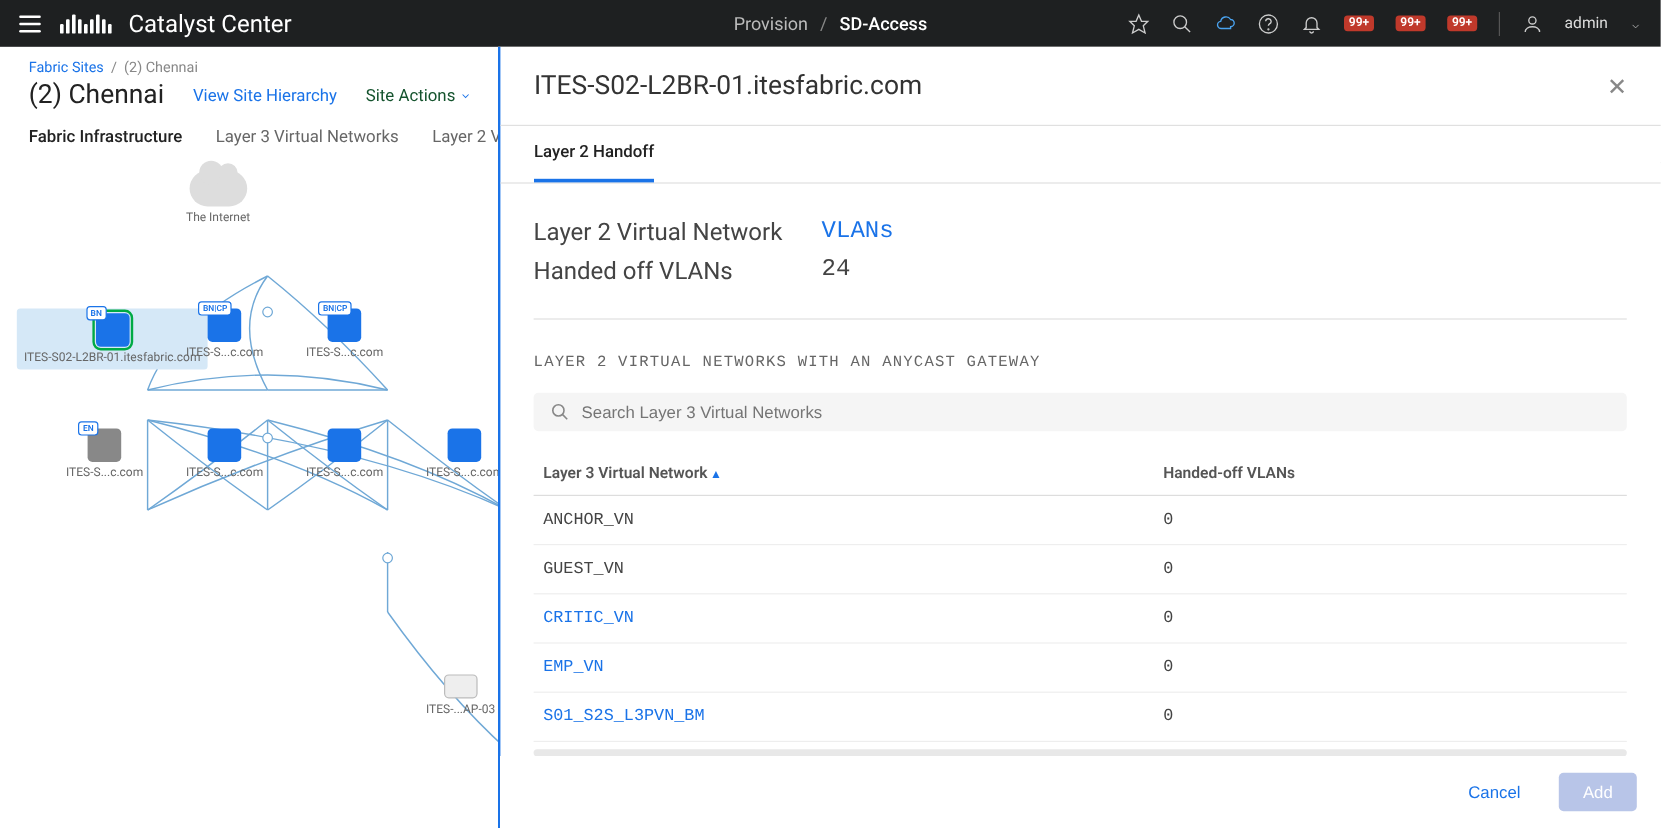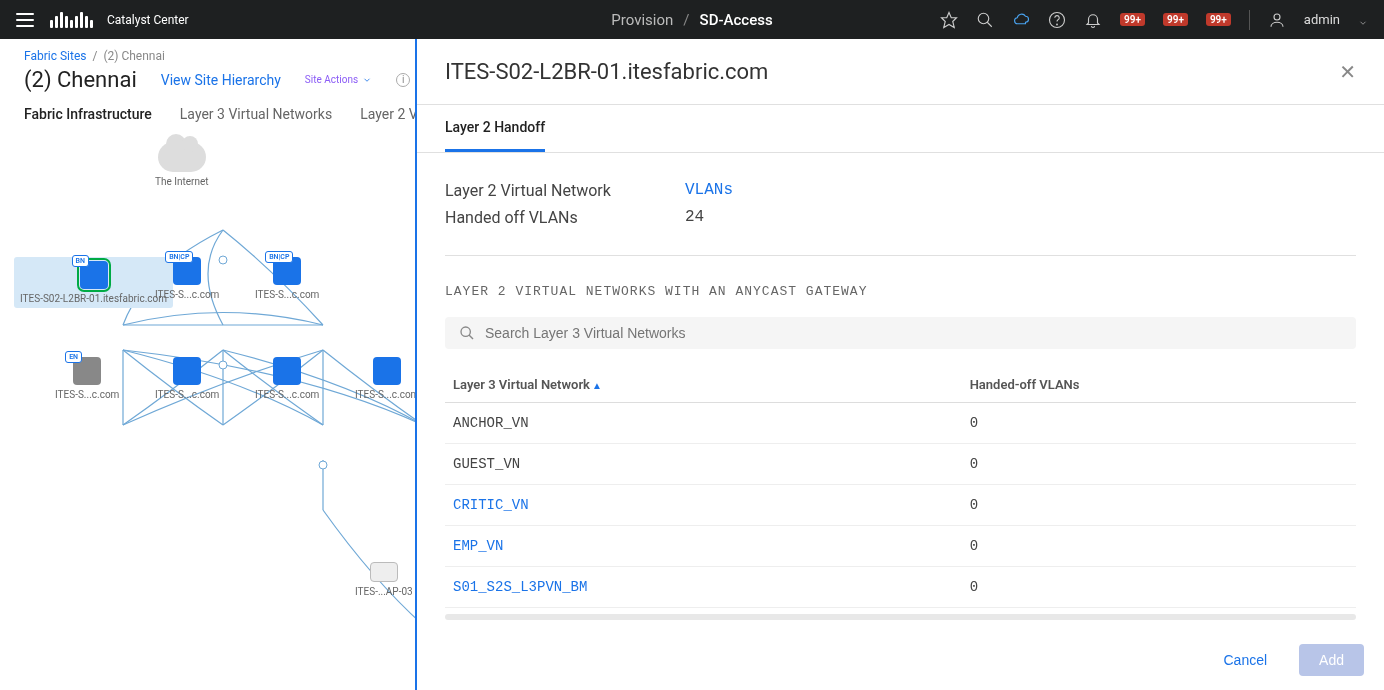--- a/index.html
+++ b/index.html
@@ -5,62 +5,62 @@
     * { box-sizing: border-box; margin: 0; padding: 0; }
     body { font-family: -apple-system, BlinkMacSystemFont, "Segoe UI", Roboto, Helvetica, Arial, sans-serif; font-size: 14px; color: #333; background: #fff; overflow: hidden; width: 1384px; height: 690px; position: relative; }
 
     
     .header { height: 39px; background: #1e2021; color: #fff; display: flex; align-items: center; padding: 0 16px; }
     .hamburger { width: 18px; height: 14px; display: flex; flex-direction: column; justify-content: space-between; cursor: pointer; margin-right: 16px; }
     .hamburger span { height: 2px; background: #fff; border-radius: 1px; }
     .cisco-logo { display: flex; align-items: flex-end; gap: 2px; margin-right: 14px; }
     .cisco-logo span { width: 3px; background: #fff; border-radius: 1px; }
     .lb1 { height: 8px; } .lb2 { height: 12px; } .lb3 { height: 16px; } .lb4 { height: 12px; } .lb5 { height: 8px; } .lb6 { height: 12px; } .lb7 { height: 16px; } .lb8 { height: 12px; } .lb9 { height: 8px; }
-    .app-name { font-size: 12px; font-weight: 400; }
+    .app-name { font-size: 20px; font-weight: 400; }
     .breadcrumb-top { position: absolute; left: 50%; transform: translateX(-50%); display: flex; align-items: center; gap: 10px; font-size: 15px; }
     .bc-muted { color: #bbb; }
     .bc-sep { color: #888; }
     .bc-active { color: #fff; font-weight: 500; }
     .header-icons { margin-left: auto; display: flex; align-items: center; gap: 18px; }
     .hicon { width: 18px; height: 18px; color: #ccc; cursor: pointer; position: relative; }
     .hicon svg { width: 100%; height: 100%; stroke: currentColor; fill: none; stroke-width: 1.5; }
     .badge { background: #c0392b; color: #fff; font-size: 10px; padding: 1px 4px; border-radius: 3px; font-weight: 600; }
     .vbar { width: 1px; height: 20px; background: #555; }
     .user-label { font-size: 13px; color: #ddd; }
     .chev { width: 10px; height: 10px; }
 
     
     .subhead { padding: 10px 24px 0; border-bottom: 1px solid #e0e0e0; }
     .bc2 { font-size: 12px; color: #888; display: flex; gap: 6px; align-items: center; }
     .bc2 a { color: #1a73e8; text-decoration: none; }
     .title-row { display: flex; align-items: center; gap: 24px; margin-top: 4px; }
     .page-title { font-size: 22px; font-weight: 400; color: #222; }
     .link-btn { color: #1a73e8; font-size: 14px; text-decoration: none; }
-    .site-actions { color: #8b5cf6; font-size: 10px; display: flex; align-items: center; gap: 4px; cursor: pointer; }
+    .site-actions { color: #14532d; font-size: 14px; display: flex; align-items: center; gap: 4px; cursor: pointer; }
     .info-icon { width: 14px; height: 14px; border: 1px solid #aaa; border-radius: 50%; display: inline-flex; align-items: center; justify-content: center; font-size: 10px; color: #888; }
     .tabs { display: flex; gap: 28px; margin-top: 14px; }
     .tab { font-size: 14px; color: #666; padding-bottom: 10px; border-bottom: 3px solid transparent; cursor: pointer; }
     .tab.active { color: #222; border-bottom-color: #1a73e8; font-weight: 500; }
 
     
     .topology { position: absolute; top: 122px; left: 0; width: 501px; height: 568px; overflow: hidden; padding-top: 58px; background: #fff; }
     .topo-svg { width: 100%; height: 100%; }
 
     
     .panel { position: absolute; top: 39px; left: 415px; right: 0; bottom: 0; background: #fff; border-left: 2px solid #1a73e8; display: flex; flex-direction: column; }
     .panel-head { padding: 20px 28px; border-bottom: 1px solid #e0e0e0; display: flex; justify-content: space-between; align-items: center; }
     .panel-title { font-size: 22px; font-weight: 400; color: #333; }
     .close-x { font-size: 20px; color: #888; cursor: pointer; }
     .panel-tabs { display: flex; gap: 28px; padding: 0 28px; border-bottom: 1px solid #e0e0e0; }
     .ptab { font-size: 14px; color: #666; padding: 14px 0; border-bottom: 3px solid transparent; cursor: pointer; }
     .ptab.active { color: #222; border-bottom-color: #1a73e8; font-weight: 500; }
     .panel-body { flex: 1; overflow-y: auto; padding: 28px; padding-bottom: 80px; }
 
     .sec-title { font-family: "Courier New", monospace; font-size: 13px; letter-spacing: 1px; color: #666; margin-bottom: 18px; }
-    .kv { display: flex; margin-bottom: 8px; font-size: 16px; }
+    .kv { display: flex; margin-bottom: 8px; font-size: 20px; }
     .kv-key { width: 240px; color: #444; }
     .kv-val { font-family: "Courier New", monospace; color: #444; }
     .kv-val.link { color: #1a73e8; cursor: pointer; }
     .divider { height: 1px; background: #e0e0e0; margin: 28px 0; }
 
     .search-box { display: flex; align-items: center; background: #f5f5f5; border-radius: 4px; padding: 8px 14px; margin-bottom: 18px; gap: 10px; }
     .search-box input { border: none; background: transparent; outline: none; font-size: 14px; flex: 1; }
     .search-icon-svg { width: 16px; height: 16px; stroke: #888; fill: none; stroke-width: 2; }
 
     .dtable { width: 100%; border-collapse: collapse; }

